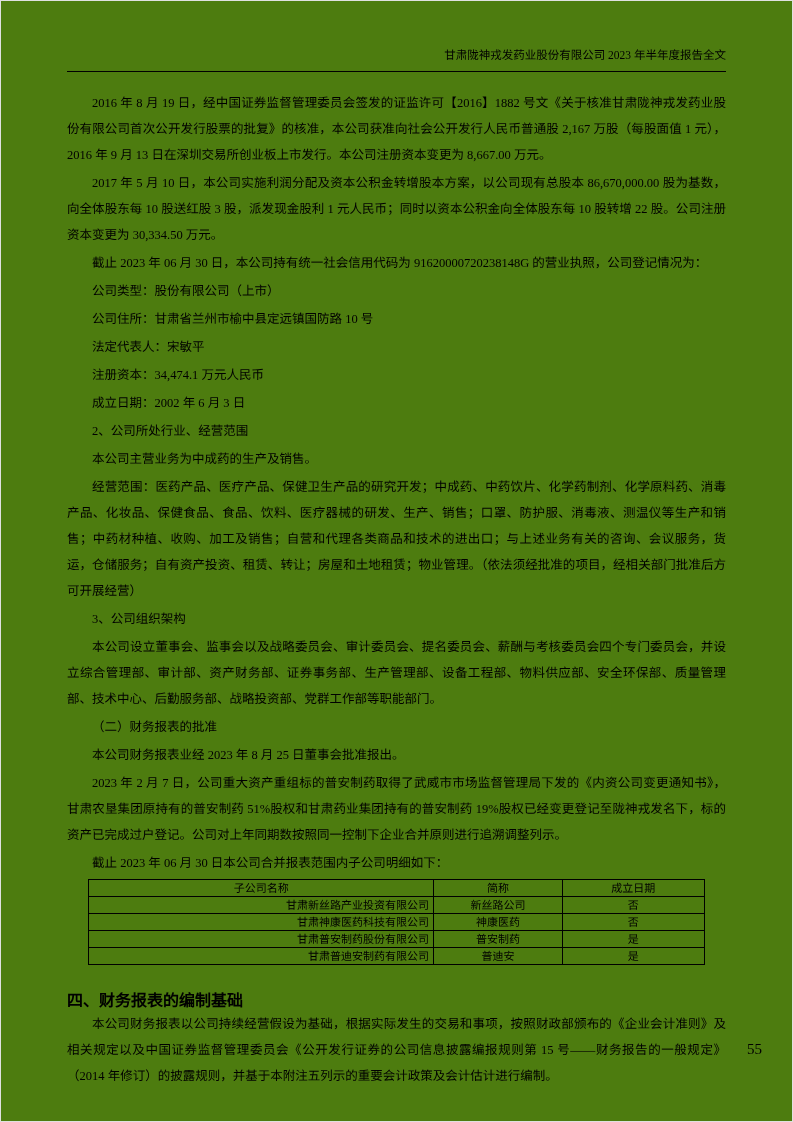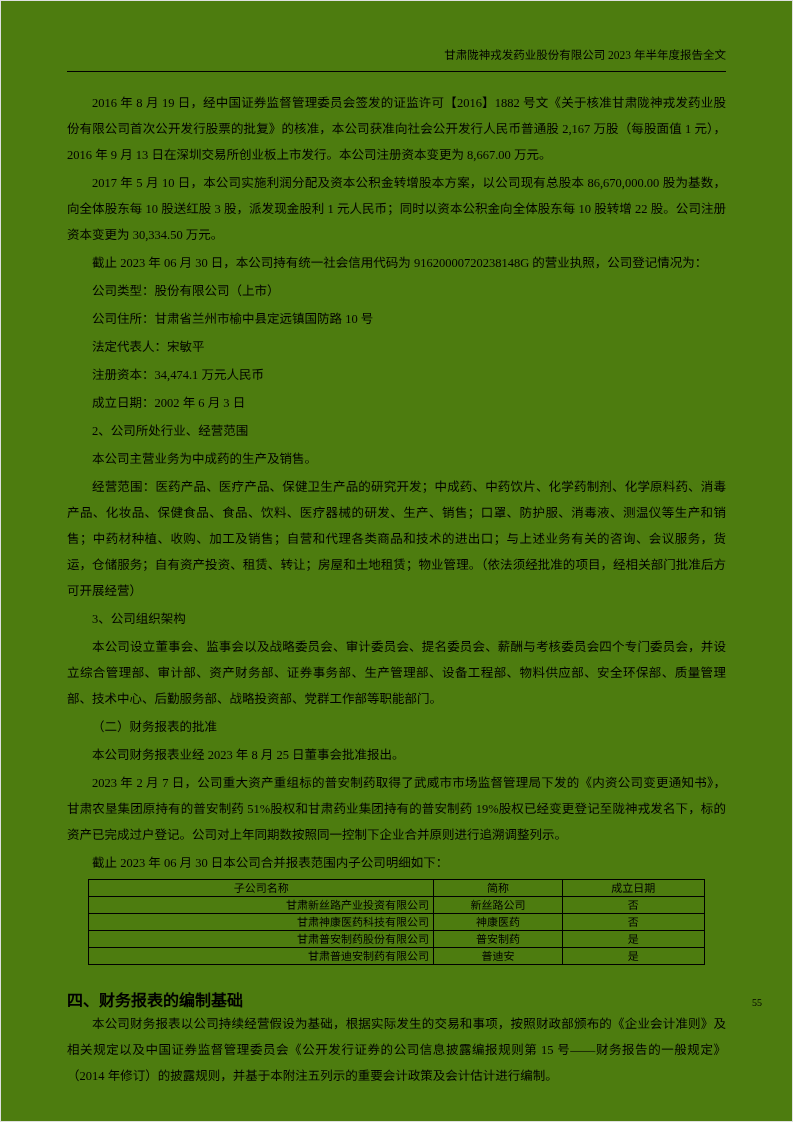--- a/index.html
+++ b/index.html
@@ -58,22 +58,22 @@
     font-weight: 700;
   }
   .h-sub {
     margin: 22px 0 14px 0;
     font-size: 13.5px;
     font-weight: 700;
   }
   .page-number {
     position: absolute;
     right: 30px;
-    top: 996px;
-    font-size: 10px;
+    top: 1040px;
+    font-size: 15px;
   }
 </style>
 </head>
 <body>
 
 <div class="page">
 
   <div class="doc-header">
     <span>甘肃陇神戎发药业股份有限公司 2023 年半年度报告全文</span>
   </div>

